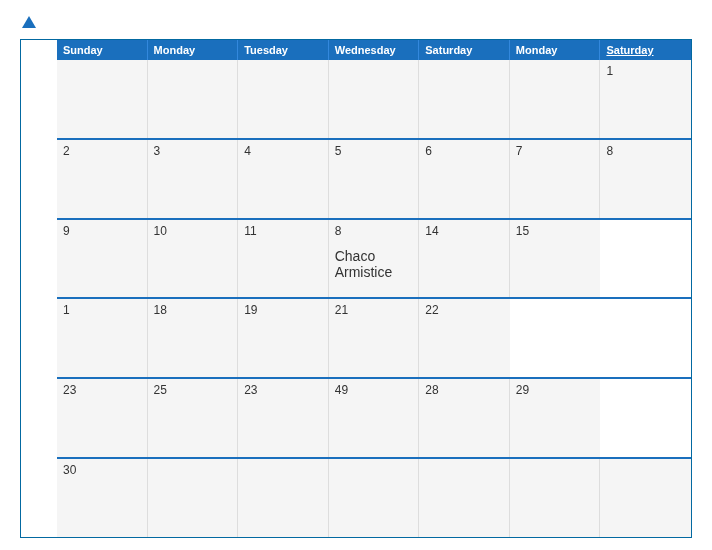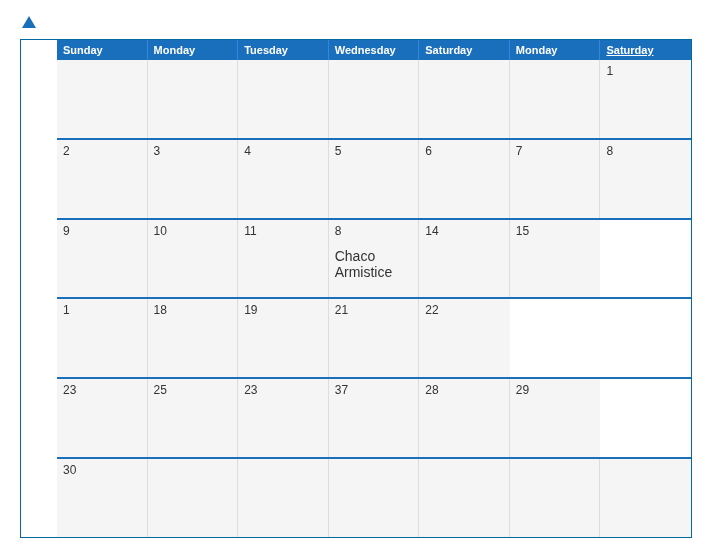--- a/index.html
+++ b/index.html
@@ -236,21 +236,21 @@
           <div class="cal-cell">
             <span class="day-num">23</span>
           </div>
           <div class="cal-cell">
             <span class="day-num">25</span>
           </div>
           <div class="cal-cell">
             <span class="day-num">23</span>
           </div>
           <div class="cal-cell">
-            <span class="day-num">37</span>
+            <span class="day-num">49</span>
           </div>
           <div class="cal-cell">
             <span class="day-num">28</span>
           </div>
           <div class="cal-cell">
             <span class="day-num">29</span>
           </div>
         </div>
         <div class="cal-week">
           <div class="cal-cell">

